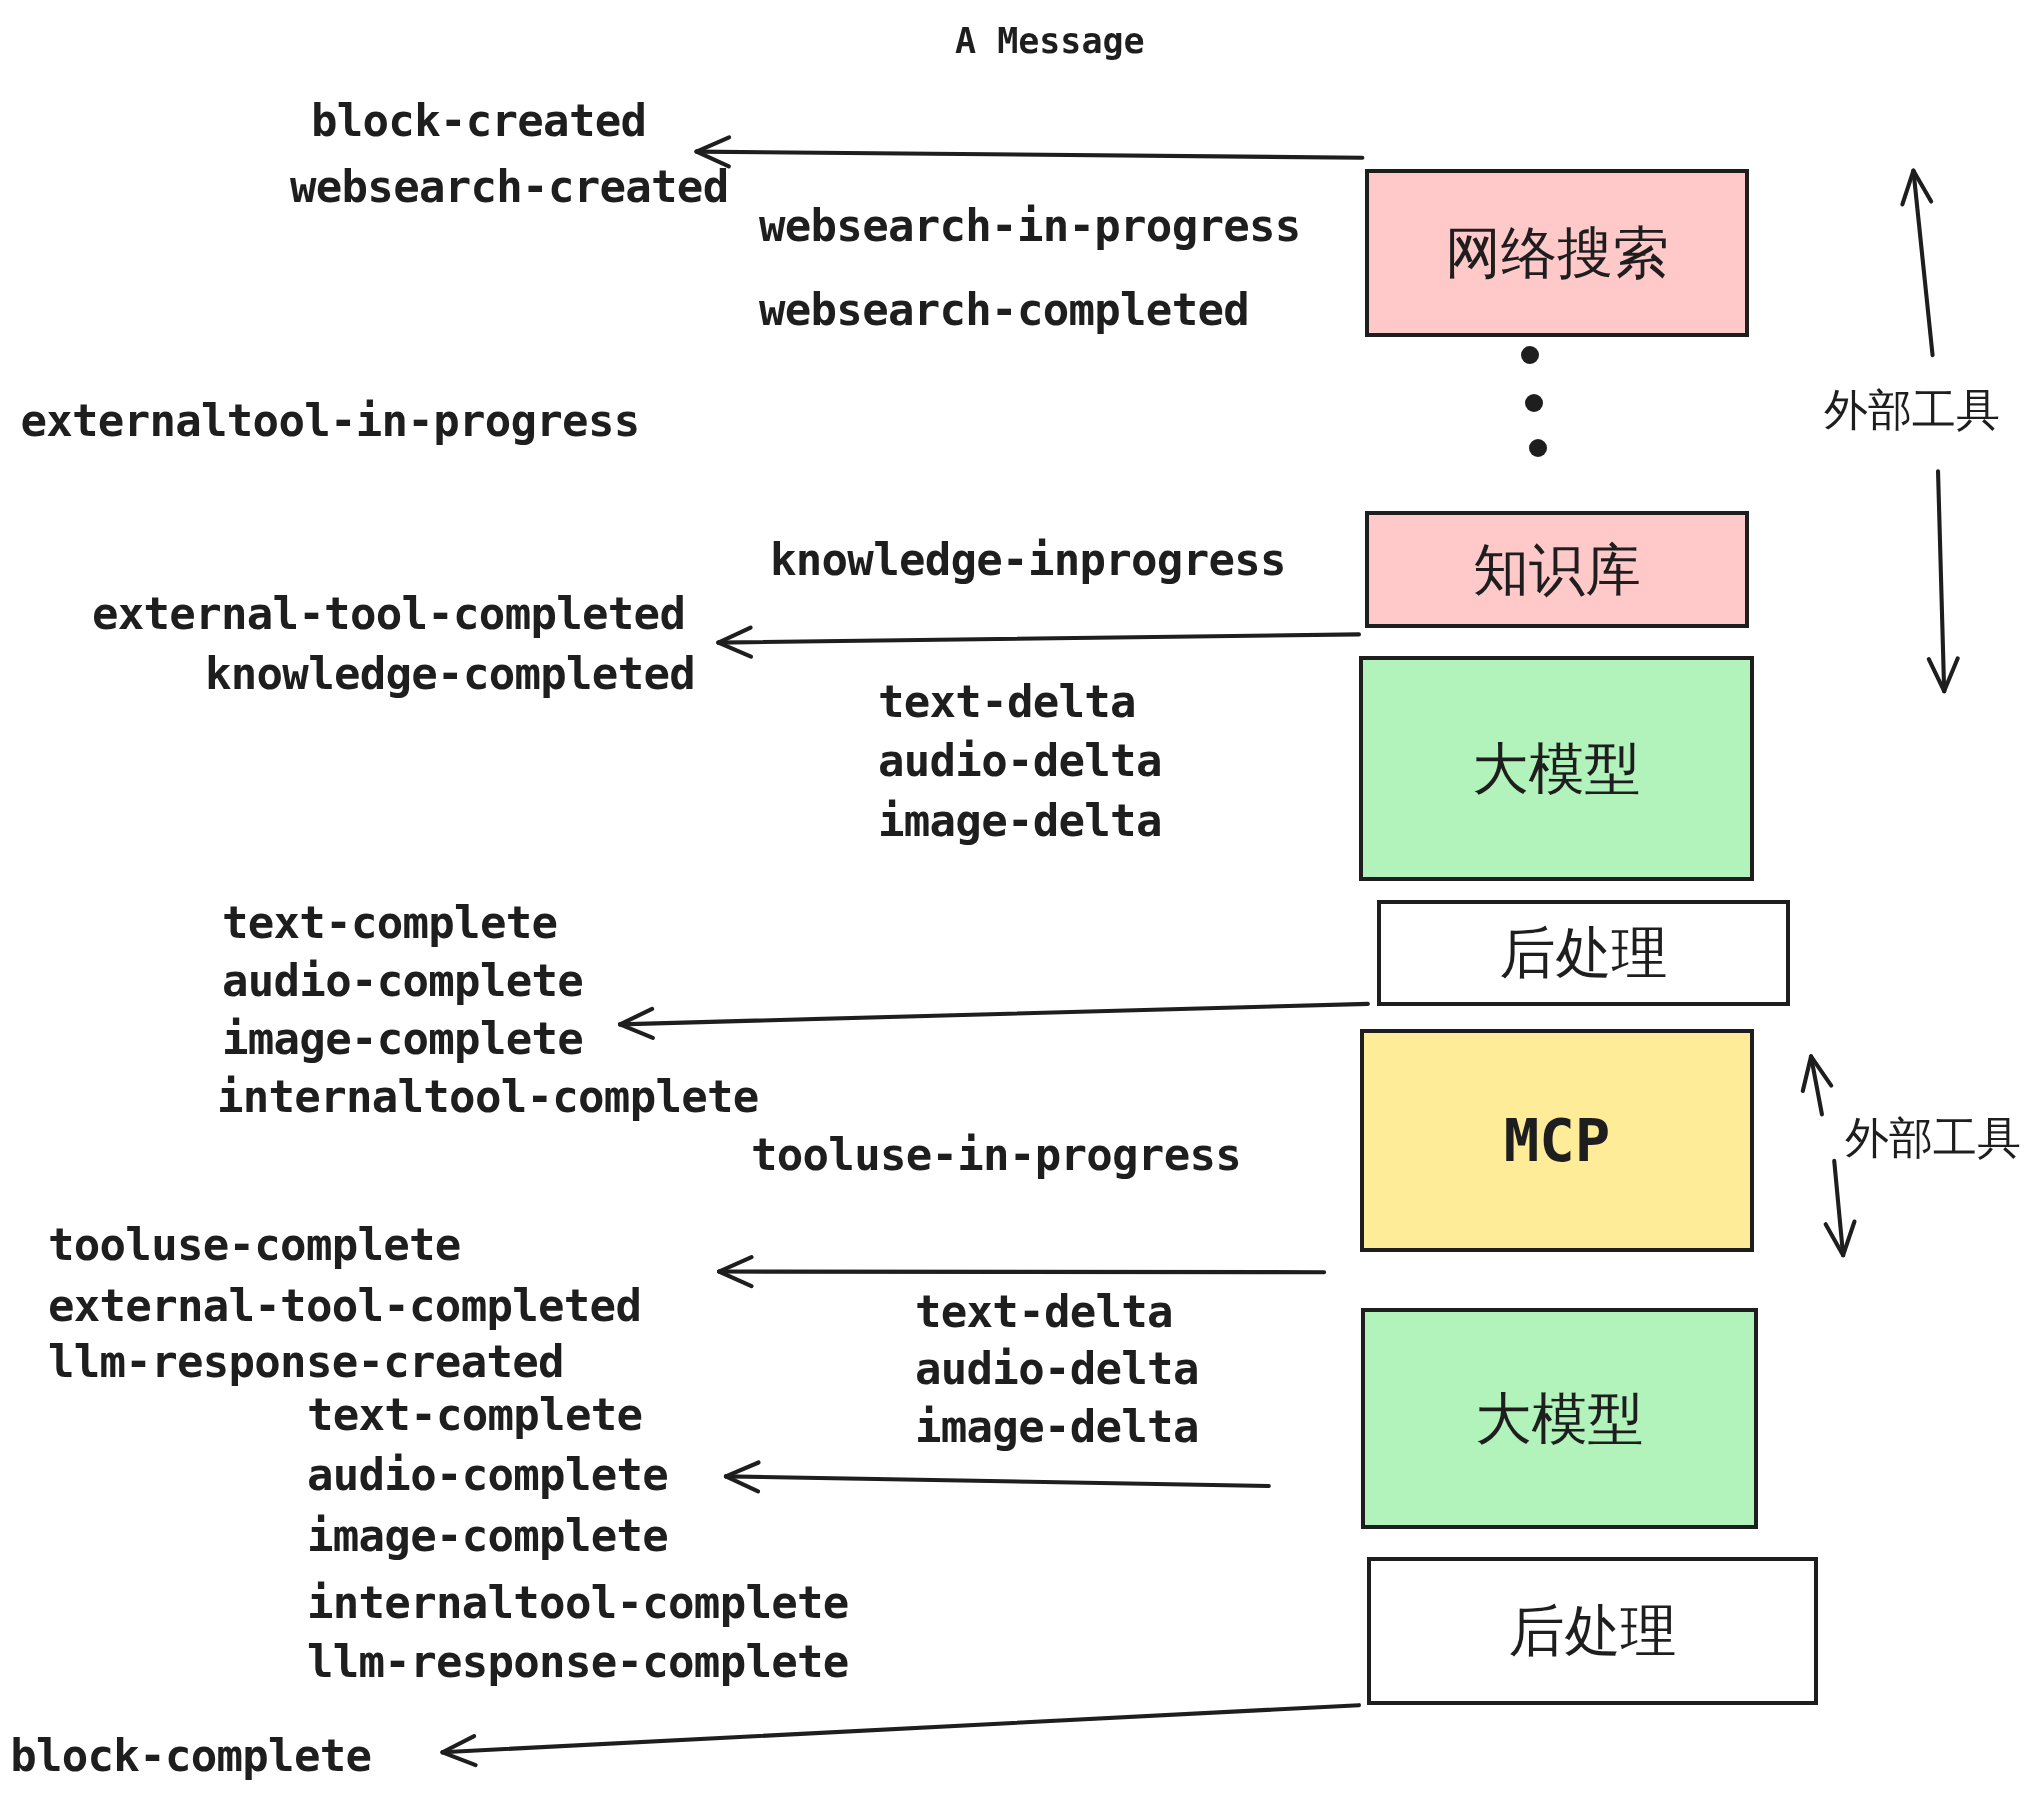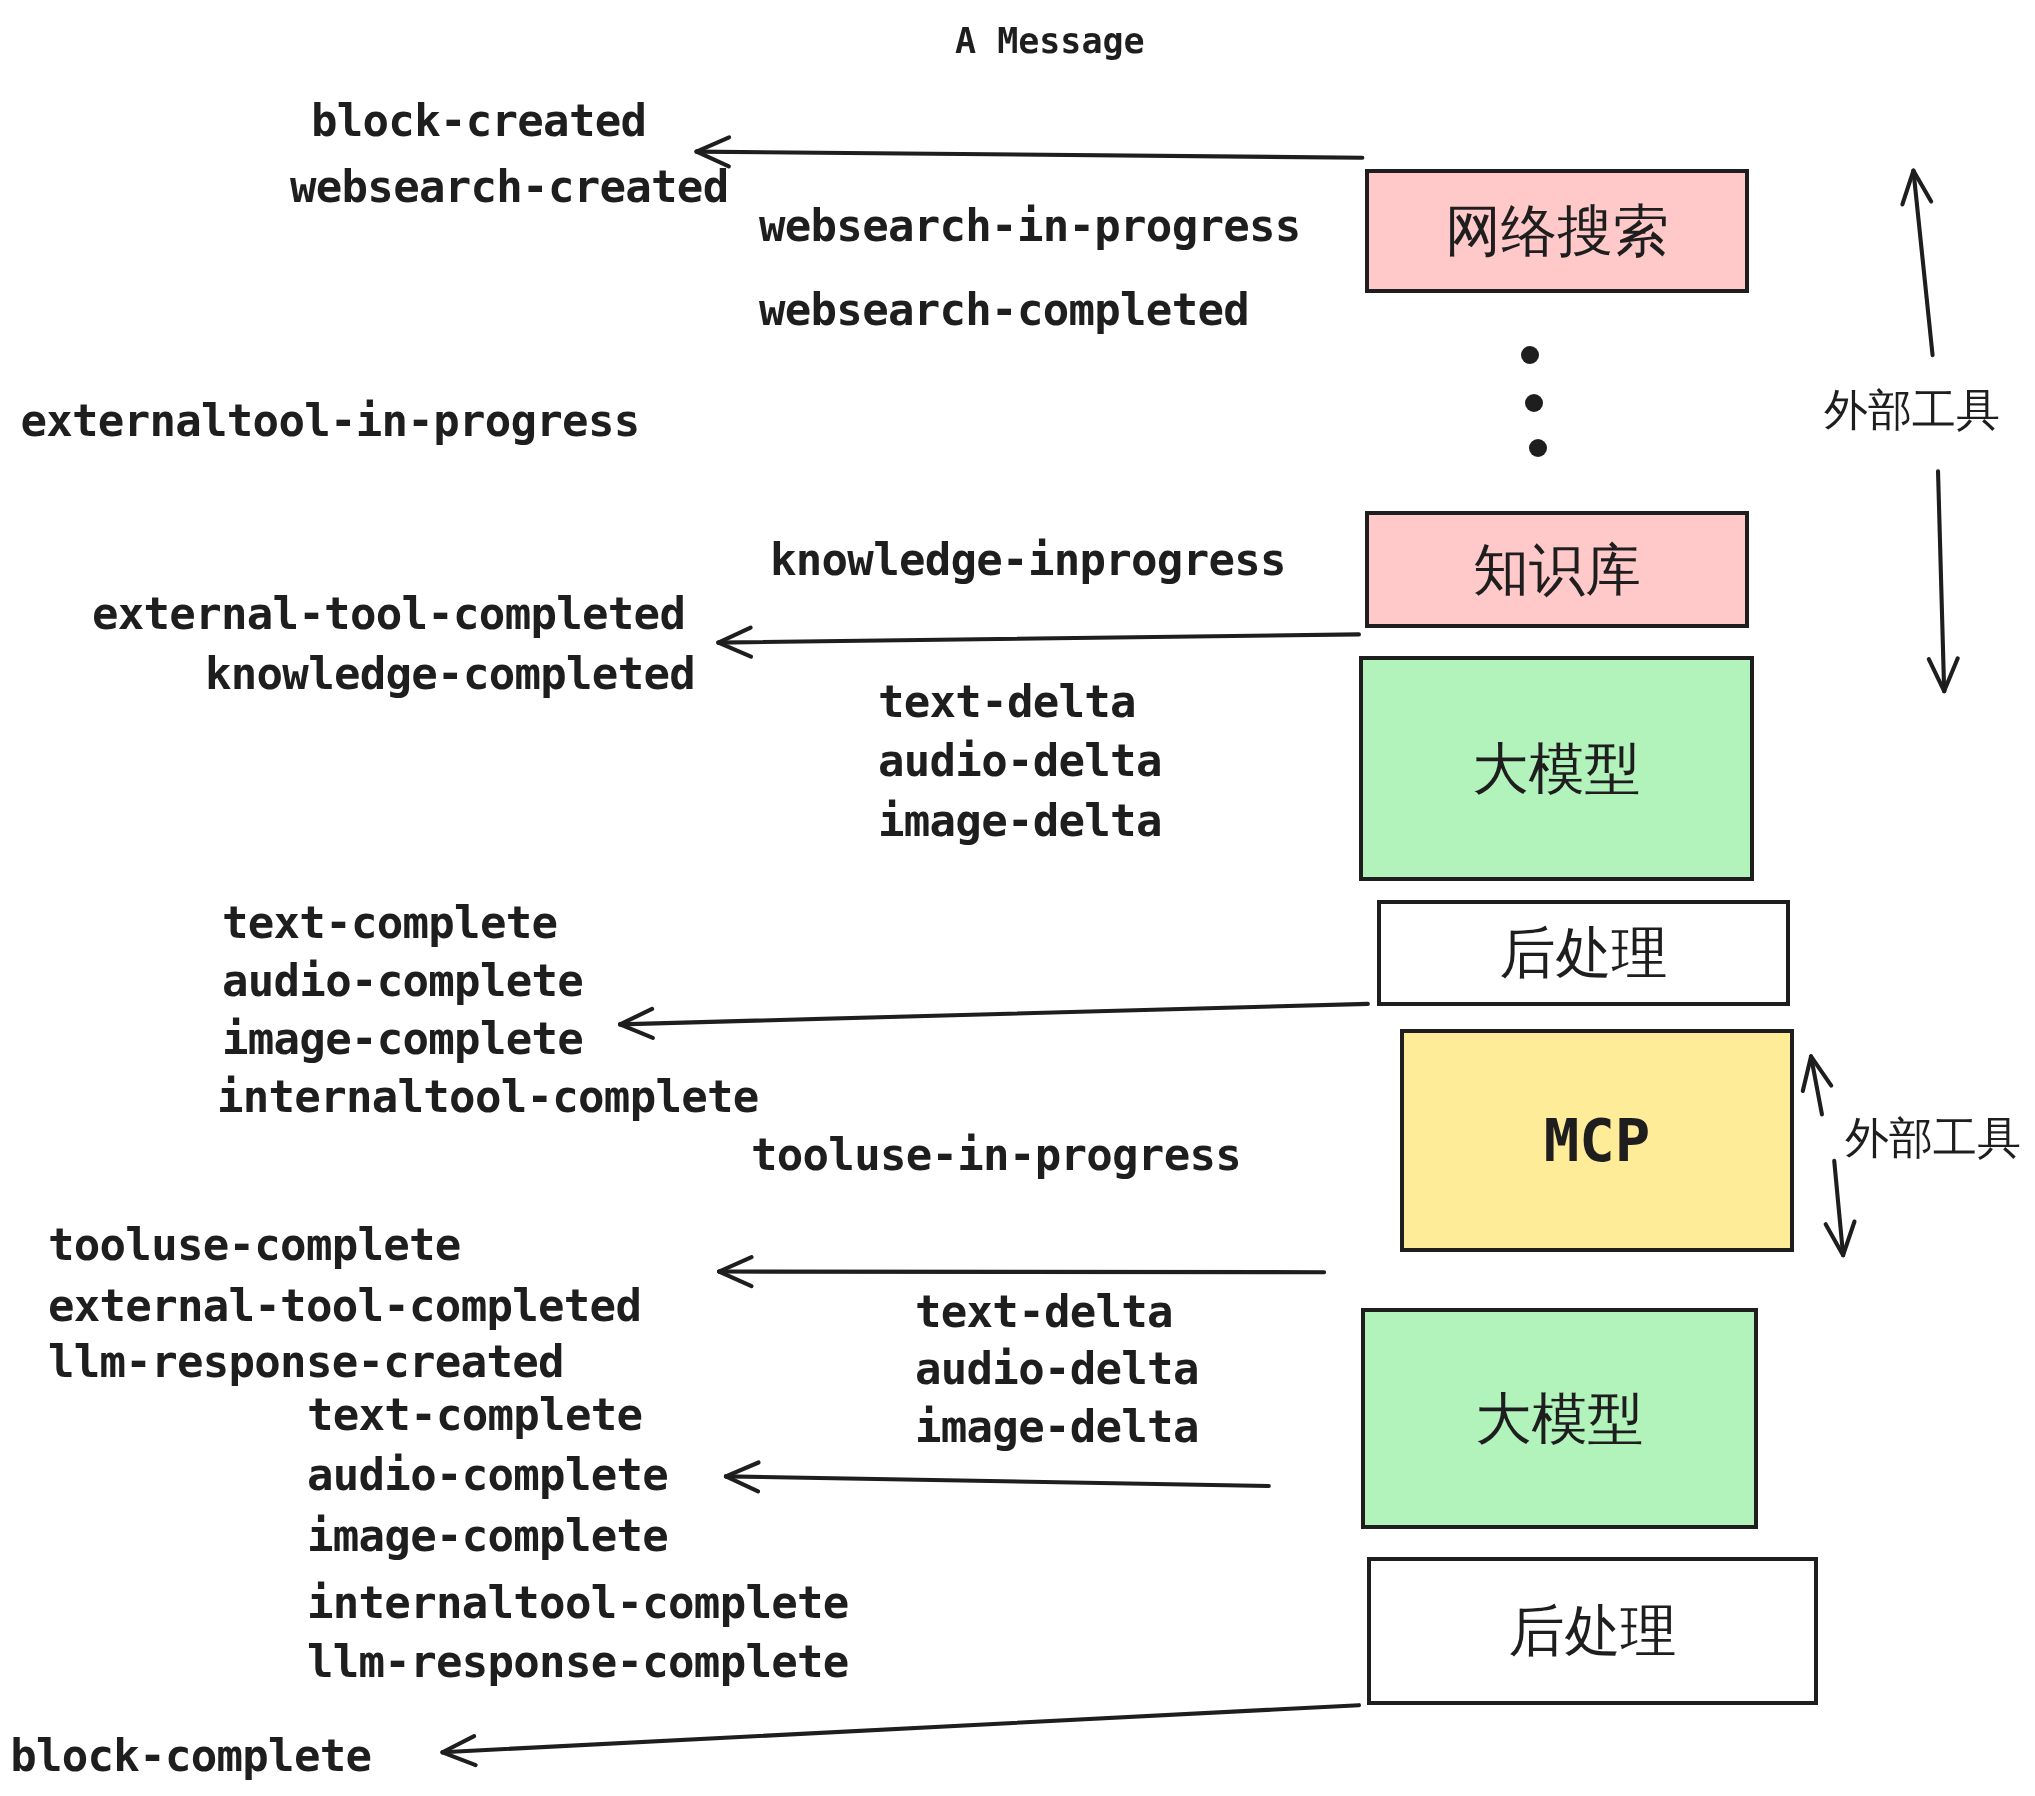--- a/index.html
+++ b/index.html
@@ -23,21 +23,21 @@
   }
   .box .box-label{
     font-family:"DejaVu Sans","Liberation Sans",sans-serif;
     font-size:56px;line-height:1;white-space:nowrap;
   }
   .box.mono .box-label{
     font-family:"DejaVu Sans Mono",monospace;font-weight:bold;font-size:59px;
   }
   .pink{background:#ffc9c9;}
   .green{background:#b2f2bb;margin-top:21px;}
-  .yellow{background:#ffec99;margin-left:40px;}
+  .yellow{background:#ffec99;}
   .white{background:#ffffff;margin-left:8px;}
   .side-label{
     position:absolute;transform:translate(-50%,-50%);
     font-family:Liberation Mono, monospace;
     font-size:44px;white-space:nowrap;
   }
   .dot{
     position:absolute;width:18px;height:18px;border-radius:50%;
     background:#1e1e1e;transform:translate(-50%,-50%);
   }
@@ -124,21 +124,21 @@
   <div class="event" style="left:307px;top:1414px">text-complete</div>
   <div class="event" style="left:307px;top:1474px">audio-complete</div>
   <div class="event" style="left:307px;top:1535px">image-complete</div>
   <div class="event" style="left:307px;top:1602px">internaltool-complete</div>
   <div class="event" style="left:307px;top:1661px">llm-response-complete</div>
   <div class="event" style="left:915px;top:1311px">text-delta</div>
   <div class="event" style="left:915px;top:1368px">audio-delta</div>
   <div class="event" style="left:915px;top:1426px">image-delta</div>
   <div class="event" style="left:10.2px;top:1755px">block-complete</div>
 
-  <div class="box pink" style="left:1365px;top:169px;width:384px;height:124px">
+  <div class="box pink" style="left:1365px;top:169px;width:384px;height:168px">
     <span class="box-label">网络搜索</span>
   </div>
 
   <div class="dot" style="left:1530px;top:355px"></div>
   <div class="dot" style="left:1534px;top:403px"></div>
   <div class="dot" style="left:1538px;top:448px"></div>
 
   <div class="box pink" style="left:1365px;top:511px;width:384px;height:117px">
     <span class="box-label">知识库</span>
   </div>

